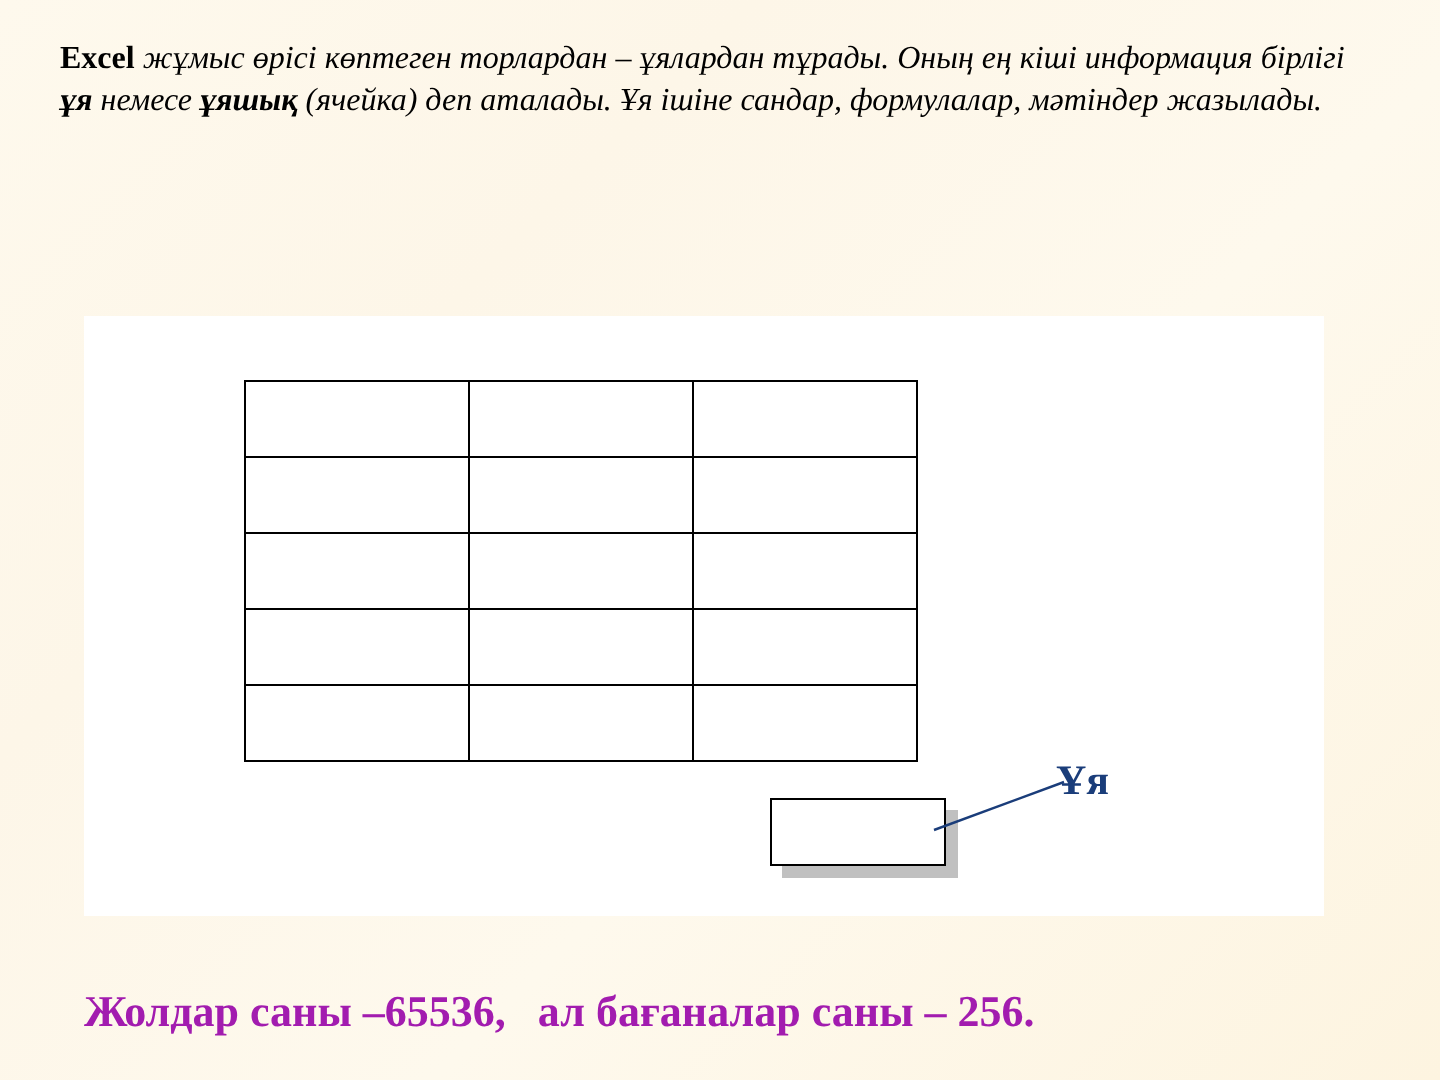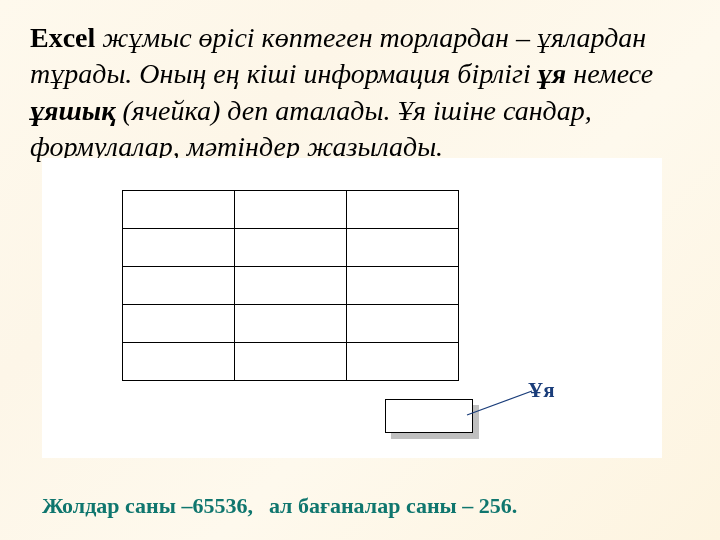--- a/index.html
+++ b/index.html
@@ -11,21 +11,21 @@
     body {
       background: linear-gradient(135deg, #fef9ed 0%, #fdf6e8 30%, #fef9ed 60%, #fdf4e0 100%);
       font-family: "Times New Roman", serif;
       position: relative;
     }
     .paragraph {
       position: absolute;
       top: 20px;
       left: 30px;
       right: 40px;
-      font-size: 28px;
+      font-size: 16px;
       font-style: italic;
       color: #000;
       line-height: 1.3;
     }
     .paragraph .b { font-weight: bold; font-style: italic; }
     .paragraph .excel { font-weight: bold; font-style: normal; }
     
     .illustration-panel {
       position: absolute;
       top: 158px;
@@ -80,21 +80,21 @@
       height: 30px;
       pointer-events: none;
     }
 
     .footer-line {
       position: absolute;
       top: 493px;
       left: 42px;
       font-size: 22px;
       font-weight: bold;
-      color: #0f766e;
+      color: #a21caf;
     }
     .gap { display: inline-block; width: 16px; }
   </style>
 </head>
 <body>
 
 <div class="paragraph">
   <span class="excel">Excel</span><span> жұмыс өрісі көптеген торлардан – ұялардан тұрады. Оның ең кіші информация бірлігі </span><span class="b">ұя</span><span> немесе </span><span class="b">ұяшық</span><span> (ячейка) деп аталады. Ұя ішіне сандар, формулалар, мәтіндер жазылады.</span>
 </div>
 

